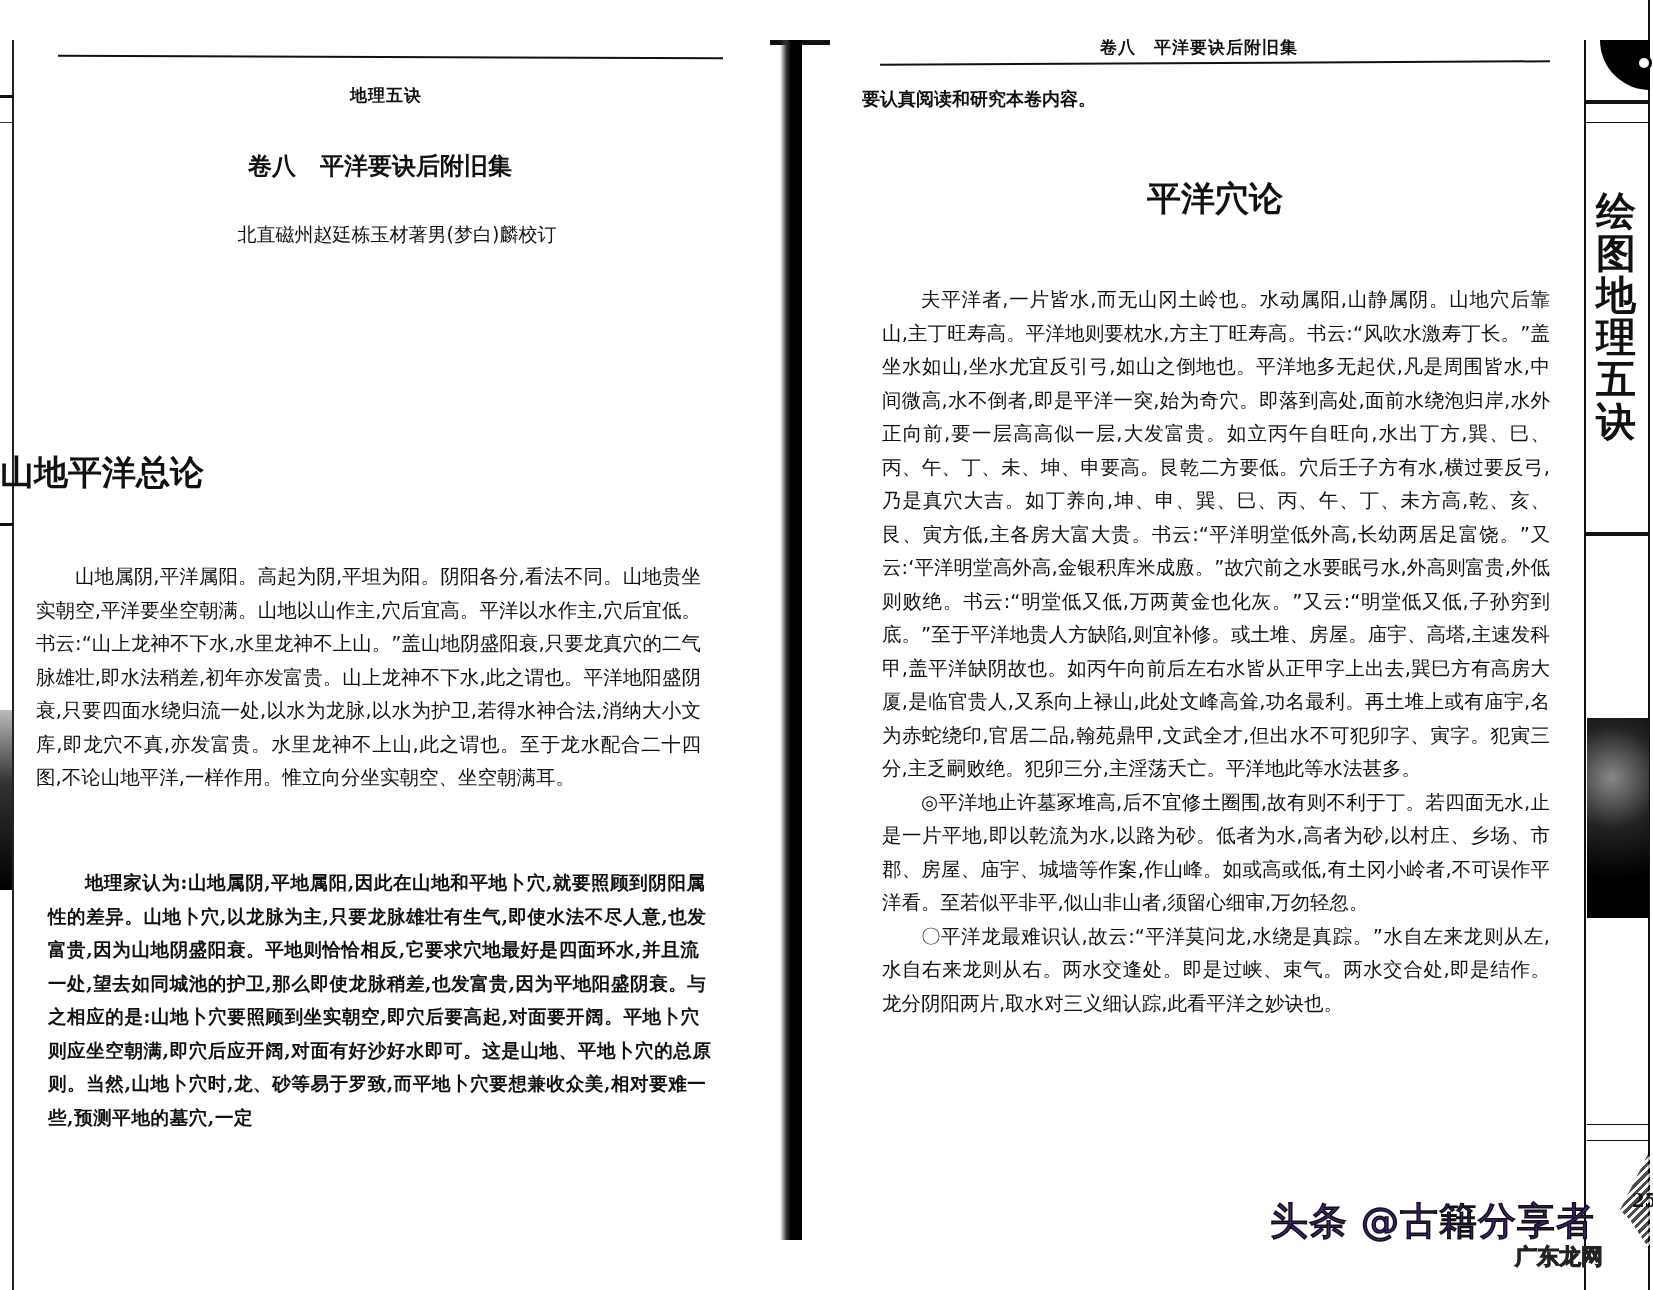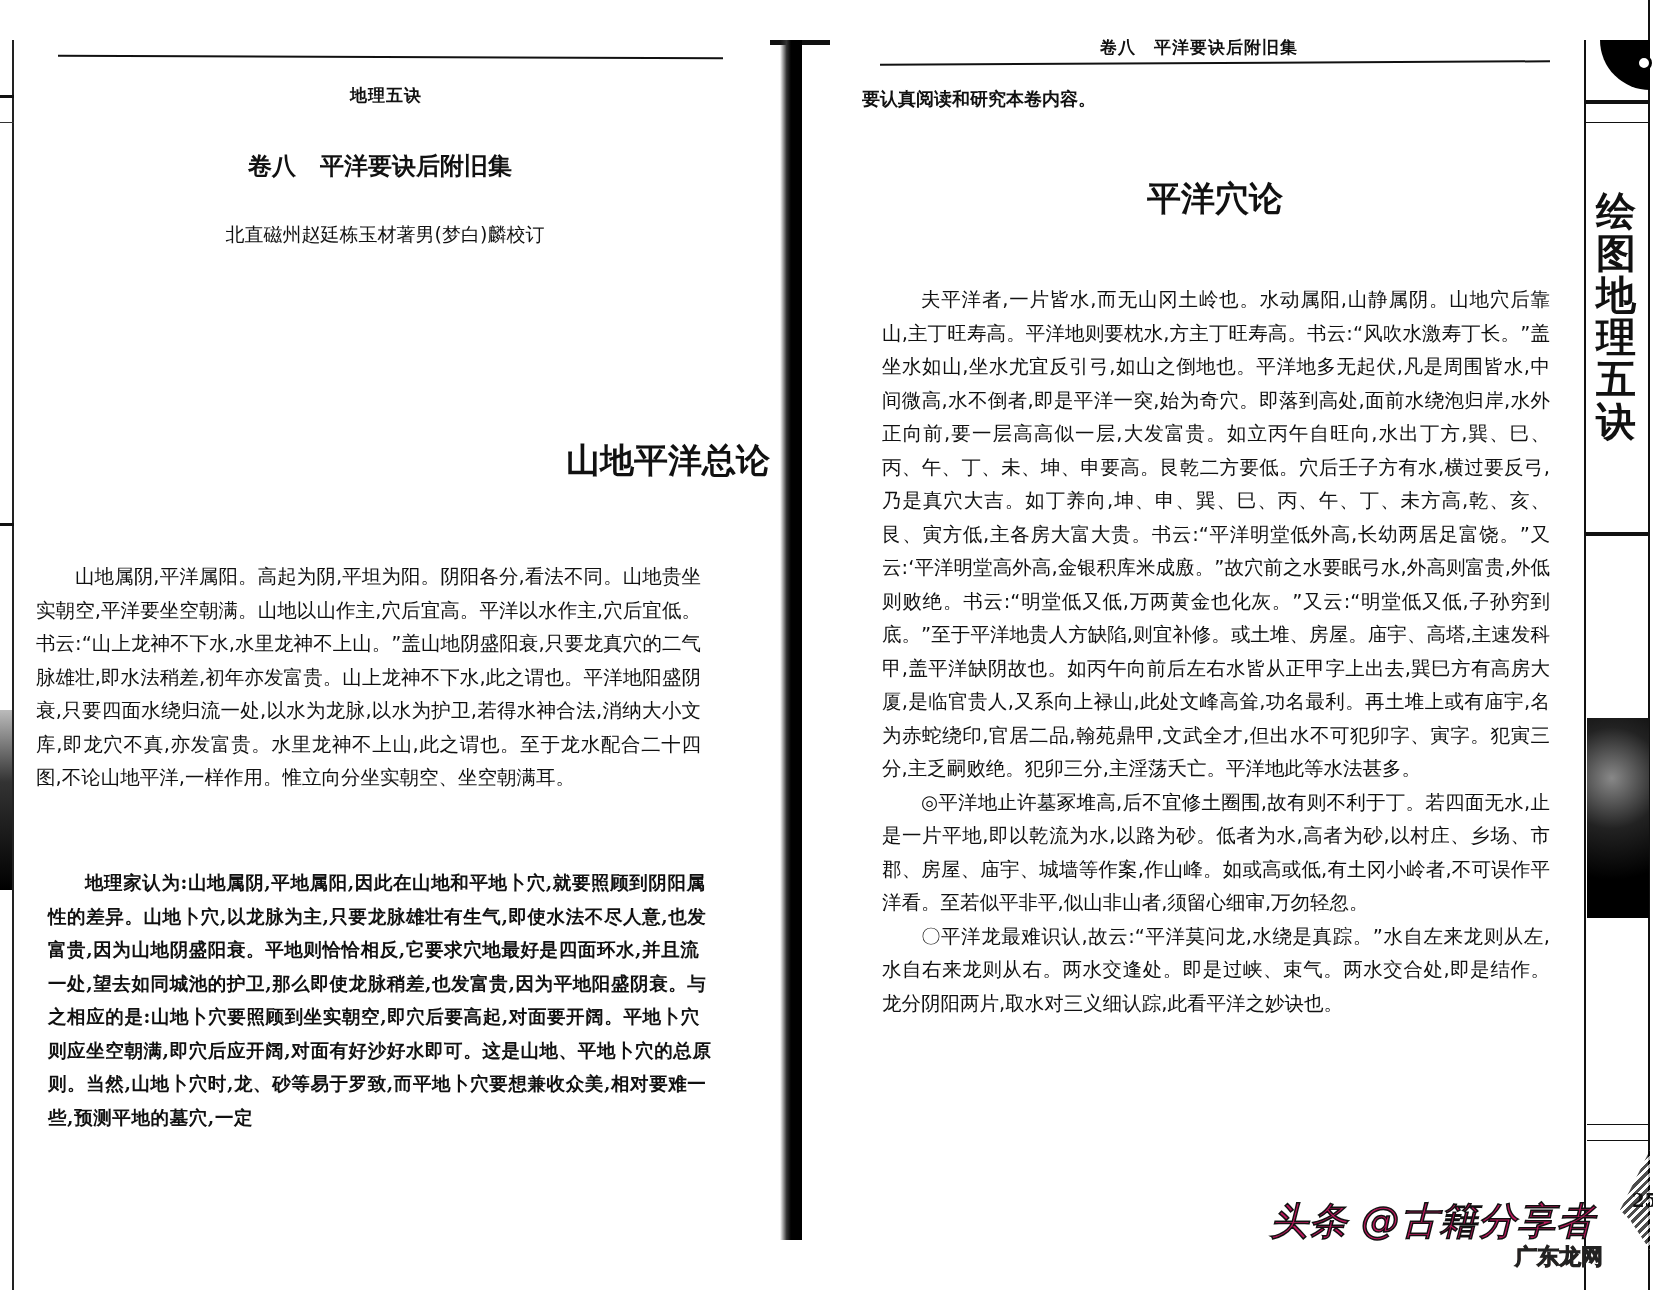--- a/index.html
+++ b/index.html
@@ -18,23 +18,23 @@
 
   
   .run-head { font-size: 17px; font-weight: bold; letter-spacing: 1px; }
   .rule { height: 2px; background: #111; }
 
   
   #left-runhead { left: 350px; top: 36px; margin-top: 48px; }
   #left-rule { left: 58px; top: 56px; width: 665px; transform: rotate(0.2deg); }
   #vol-title { left: 0; width: 760px; top: 150px; text-align: center; font-size: 24px; font-weight: bold;
     font-family: "DejaVu Sans", "Liberation Sans", sans-serif; }
-  #author-line { left: 0; width: 770px; top: 222px; text-align: center; font-size: 19px;
+  #author-line { left: 12px; width: 770px; top: 222px; text-align: center; font-size: 19px;
     font-family: "DejaVu Sans", "Liberation Sans", sans-serif; }
-  #left-section-title { left: 0; width: 770px; top: 438px; text-align: right; font-size: 34px; font-weight: bold; }
+  #left-section-title { left: 0; width: 770px; top: 450px; text-align: left; font-size: 34px; font-weight: bold; }
 
   .body-text { font-size: 19.5px; line-height: 33.5px; text-align: justify; text-align-last: left;
     font-family: "DejaVu Sans", "Liberation Sans", sans-serif; }
   .indent { text-indent: 2em; }
   .para { margin: 0; }
   .annot { font-family: "DejaVu Serif", "Liberation Serif", serif; font-weight: bold; font-size: 18.5px; line-height: 33.5px; letter-spacing: 0.6px; }
   #left-body { left: 36px; top: 560px; width: 665px; }
   #left-annot { left: 48px; top: 866px; width: 668px; }
   .annot-tag { font-weight: bold; }
 
@@ -65,23 +65,23 @@
   .spine-image { left: 1587px; top: 718px; width: 62px; height: 200px;
     background: radial-gradient(circle at 40% 30%, #888 0, #222 35%, #000 70%); }
   .spine-h4 { left: 1587px; top: 1124px; width: 62px; height: 1px; background: #111; }
   .spine-h5 { left: 1587px; top: 1140px; width: 62px; height: 1px; background: #111; }
   #page-number { left: 1632px; top: 1190px; font-size: 18px; font-weight: bold; }
   .spine-scroll { left: 1600px; top: 1150px; width: 50px; height: 100px;
     background: repeating-linear-gradient(135deg, #000 0 3px, #fff 3px 6px); opacity: 0.7;
     clip-path: polygon(100% 0, 40% 60%, 60% 70%, 100% 100%); }
 
   
-  #watermark-main { left: 1270px; top: 1196px; font-size: 38px; color: #be185d;
+  #watermark-main { left: 1270px; top: 1196px; font-size: 38px; color: #4c1d95;
     font-family: "DejaVu Sans", "Liberation Sans", sans-serif;
-    -webkit-text-stroke: 1.5px #111; letter-spacing: 1px; font-style: italic; }
+    -webkit-text-stroke: 1.5px #111; letter-spacing: 1px; }
   #watermark-sub { left: 1515px; top: 1242px; font-size: 22px; color: #c2410c;
     font-family: "DejaVu Sans", "Liberation Sans", sans-serif; font-weight: bold;
     -webkit-text-stroke: 1px #222; }
 </style>
 </head>
 <body>
 
 <div class="abs left-edge-vline"></div>
 <div class="abs left-edge-h1"></div>
 <div class="abs left-edge-h2"></div>

